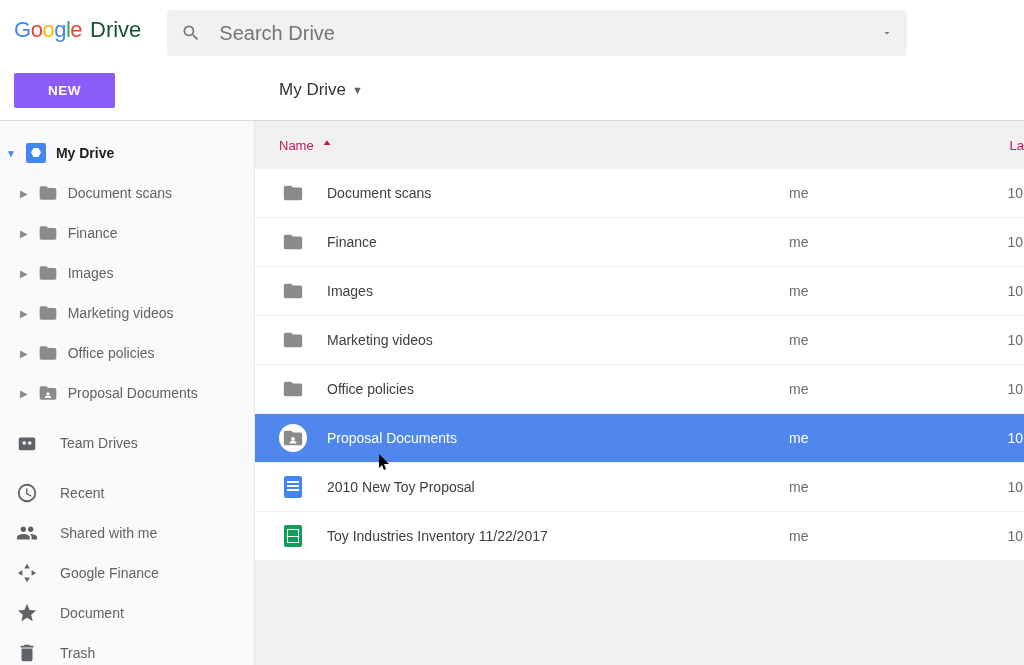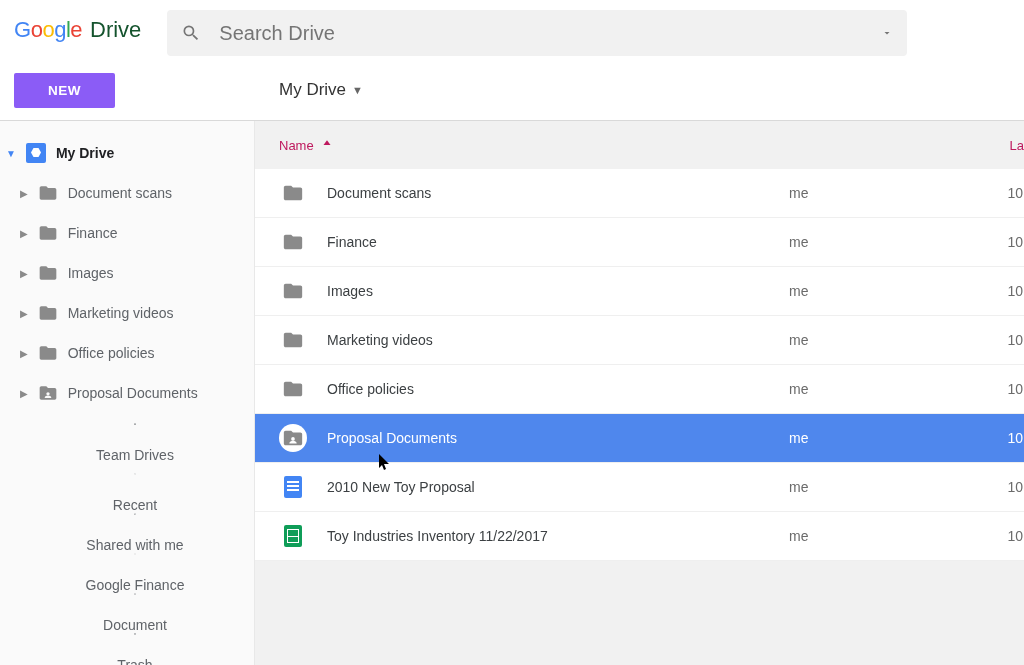--- a/index.html
+++ b/index.html
@@ -26,21 +26,21 @@
   
   .main { display:flex; height: calc(665px - 120px); border-top:1px solid #d9d9d9;}
   .sidebar { width:255px; background:#fafafa; border-right:1px solid #e8e8e8; padding-top:12px; font-size:14px; color:#5f6368; overflow-y:auto;}
   .tree-root, .tree-item, .nav-item { display:flex; align-items:center; height:40px; cursor:pointer; padding-left:6px; gap:10px;}
   .tree-root { font-weight:700; color:#202124; }
   .tree-root .tri { color:#4285f4; font-size:10px; }
   .tree-item { padding-left:20px; color:#5f6368; font-weight:400; }
   .tree-item .tri { color:#8a8a8a; font-size:10px; }
   .folder-ic { color:#8a8a8a; }
   .drive-ic { width:20px; height:20px; background:#4285f4; border-radius:2px; display:flex; align-items:center; justify-content:center; color:#fff; font-size:12px;}
-  .nav-item { padding-left:16px; gap:22px; color:#5f6368;flex-direction:column;}
+  .nav-item { padding-left:16px; gap:22px; color:#5f6368;}
   .nav-item svg, .nav-item .nic { color:#5f6368; fill:#5f6368;}
   .sep { height:10px; }
 
   
   .content { flex:1; display:flex; flex-direction:column; background:#f1f1f1; overflow:hidden;}
   .col-header { display:flex; align-items:center; height:48px; color:#be185d; font-size:13px; padding-left:24px; background:#f1f1f1;}
   .col-name { flex:0 0 510px; display:flex; align-items:center; gap:6px;}
   .col-owner { flex:0 0 200px;}
   .col-last { flex:1; text-align:right; padding-right:0;}
   .rows { background:#fff; }

